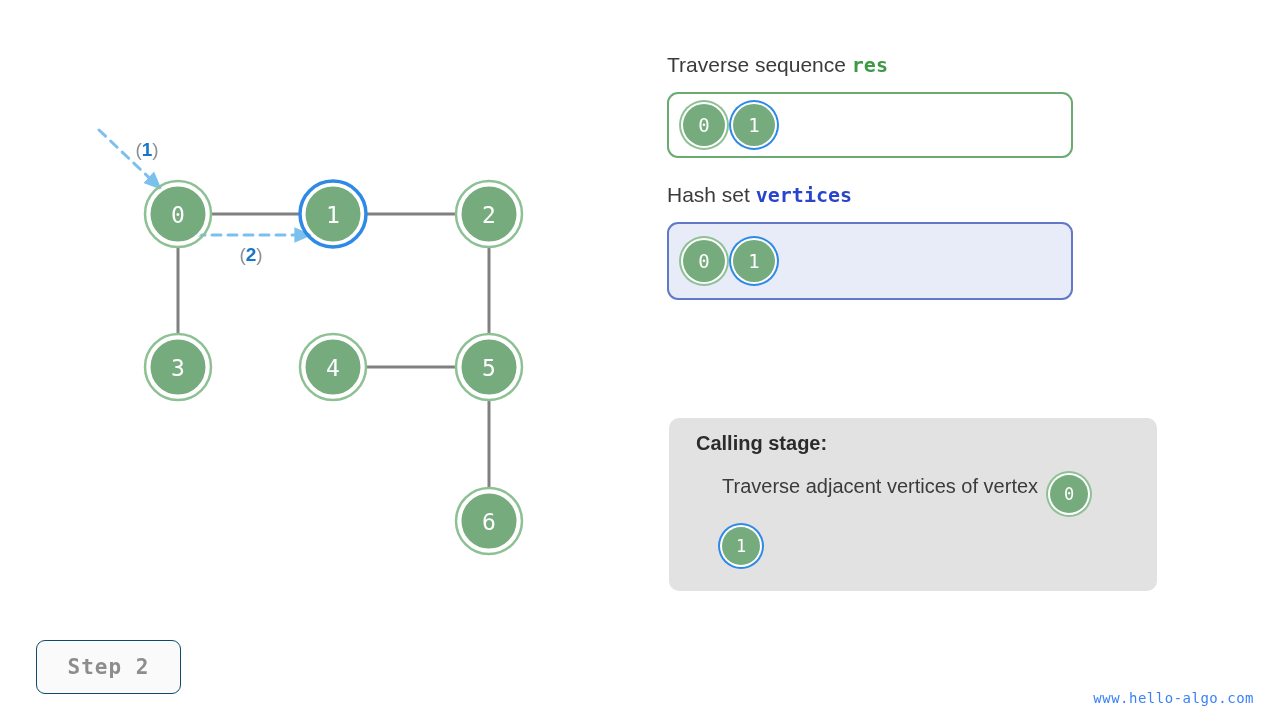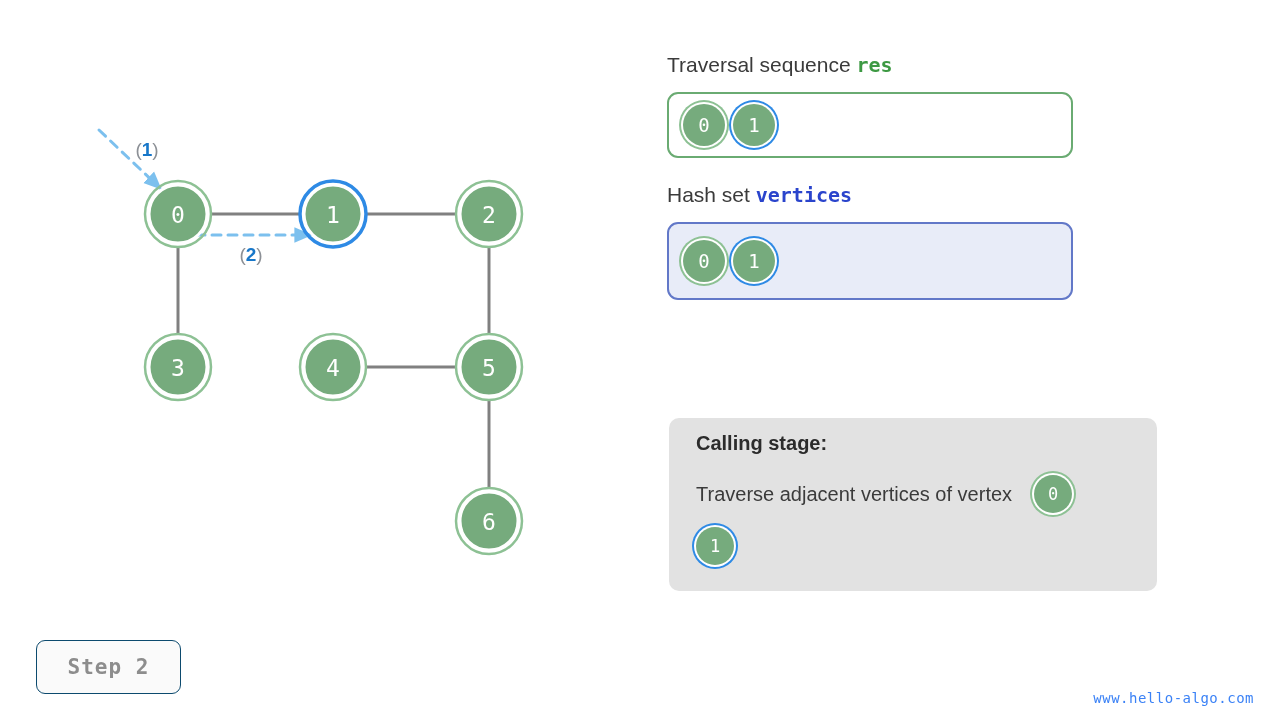--- a/index.html
+++ b/index.html
@@ -135,26 +135,26 @@
     padding: 14px 26px 26px 27px;
   }
   #calling-stage-title {
     font-size: 20px;
     font-weight: bold;
     color: #2b2b2b;
     margin-bottom: 20px;
   }
   .stage-line {
     display: flex;
-    align-items: center;
-    gap: 22px;
+    gap: 12px;
     font-size: 20px;
     color: #3b3b3b;
     margin-bottom: 14px;
     white-space: nowrap;
+    margin-left: 26px;
   }
   .stage-line:last-child { margin-bottom: 0; }
 
   
   #step-badge {
     position: absolute;
     left: 36px;
     top: 640px;
     width: 145px;
     height: 54px;
@@ -248,21 +248,21 @@
       <g id="arrow-labels-layer">
           <text x="147" y="149" class="step-label"><tspan class="step-paren">(</tspan><tspan class="step-num">1</tspan><tspan class="step-paren">)</tspan></text>
           <text x="251" y="254" class="step-label"><tspan class="step-paren">(</tspan><tspan class="step-num">2</tspan><tspan class="step-paren">)</tspan></text>
         </g>
     </svg>
   </div>
 
   <div id="right-panel">
 
     <div class="section-title">
-      <span>Traversal sequence </span><span class="code-res">res</span>
+      <span>Traverse sequence </span><span class="code-res">res</span>
     </div>
 
     <div class="bin" id="res-bin">
         <div class="chip">0</div>
         <div class="chip active">1</div>
       </div>
 
     <div class="gap-1"></div>
 
     <div class="section-title">

